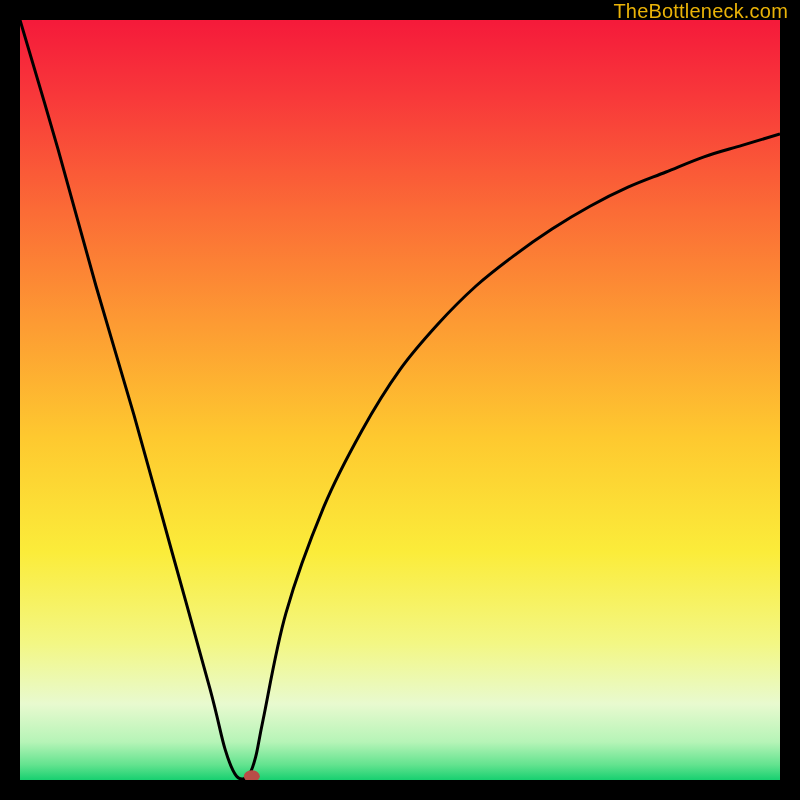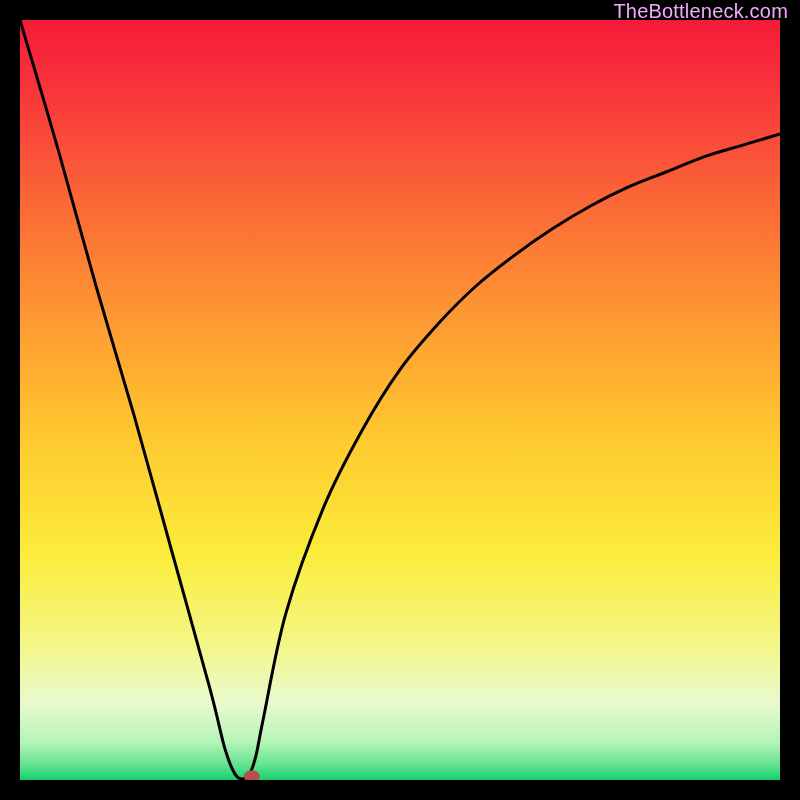--- a/index.html
+++ b/index.html
@@ -15,21 +15,21 @@
     position: absolute;
     left: 20px;
     top: 20px;
     width: 760px;
     height: 760px;
   }
   .watermark {
     position: absolute;
     top: 0px;
     right: 12px;
-    color: #f0abfc;
+    color: #eab308;
     font-size: 20px;
     font-weight: 400;
     letter-spacing: 0.2px;
     z-index: 50;
   }
   svg { display: block; }
 </style>
 </head>
 <body>
 

